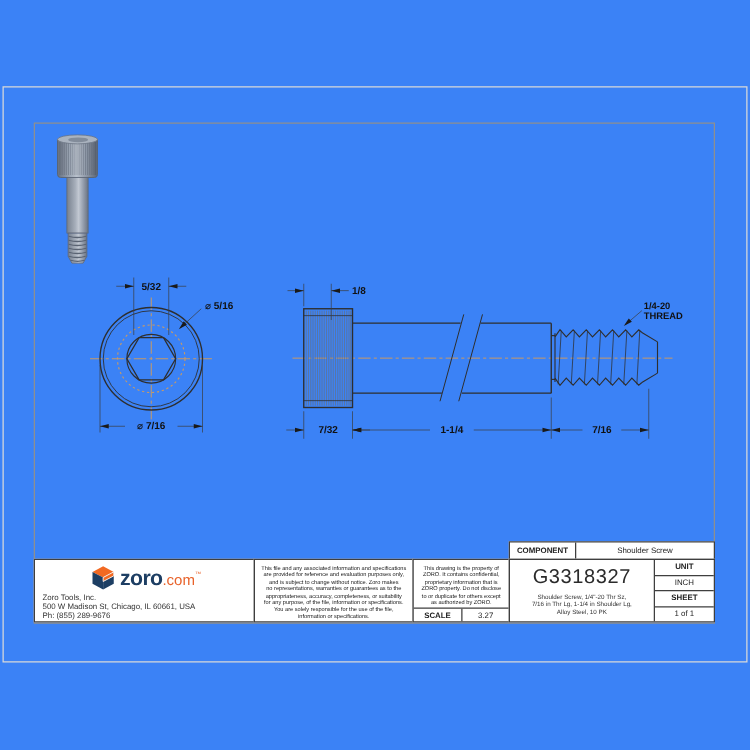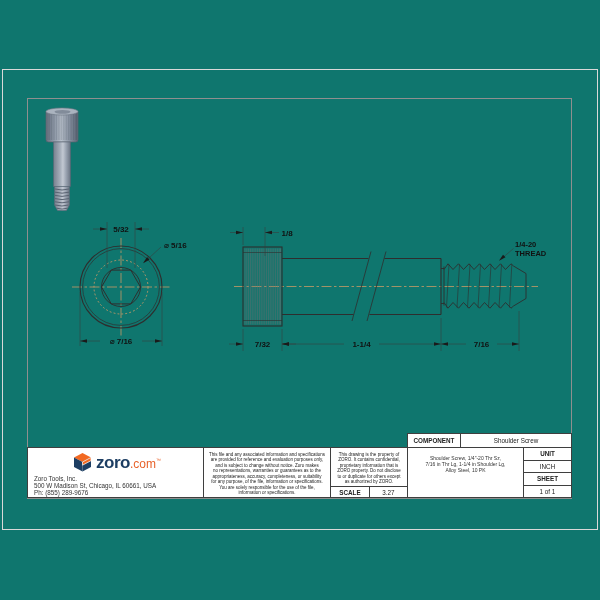--- a/index.html
+++ b/index.html
@@ -1,17 +1,17 @@
 <!DOCTYPE html>
 <html><head>
 <meta charset="utf-8">
 <style>
   html,body{margin:0;padding:0;background:#ffffff;}
   body{width:600px;height:600px;font-family:"Liberation Sans","DejaVu Sans",sans-serif;}
-  .canvas{position:relative;width:600px;height:600px;background:#0f766e;overflow:hidden;}
+  .canvas{position:relative;width:600px;height:600px;background:#3b82f6;overflow:hidden;}
   .photo-edge{position:absolute;left:2px;top:69px;width:594px;height:459px;border:1px solid #d9d9d9;}
   .frame{position:absolute;left:27px;top:98px;width:543px;height:399px;border:1px solid #8f8f8f;}
   .drawing{position:absolute;left:0;top:0;width:600px;height:600px;}
 
   
   .cell{position:absolute;box-sizing:border-box;border:1px solid #3f3f3f;background:#fff;}
   .tb-logo{left:27px;top:447px;width:177px;height:51px;padding:2px 4px 0 6px;}
   .logo-row{display:flex;justify-content:center;align-items:center;height:22px;margin-top:1px;}
   .logo-word{font-size:17px;font-weight:bold;color:#1d3e63;letter-spacing:-0.5px;line-height:1;}
   .logo-tld{font-size:12px;font-weight:normal;color:#e8622a;line-height:1;margin-top:3px;}
@@ -223,20 +223,21 @@
     </div>
   </div>
 
   <div class="cell tb-comp-header">
     <div class="comp-label">COMPONENT</div>
     <div class="comp-value">Shoulder Screw</div>
   </div>
 
   <div class="cell tb-comp-main">
     <div class="sku-area">
+      <div class="sku">G3318327</div>
       <div class="desc">
         <div>Shoulder Screw, 1/4"-20 Thr Sz,</div>
         <div>7/16 in Thr Lg, 1-1/4 in Shoulder Lg,</div>
         <div>Alloy Steel, 10 PK</div>
       </div>
     </div>
     <div class="unit-col">
       <div class="lbl">UNIT</div>
       <div>INCH</div>
       <div class="lbl">SHEET</div>

